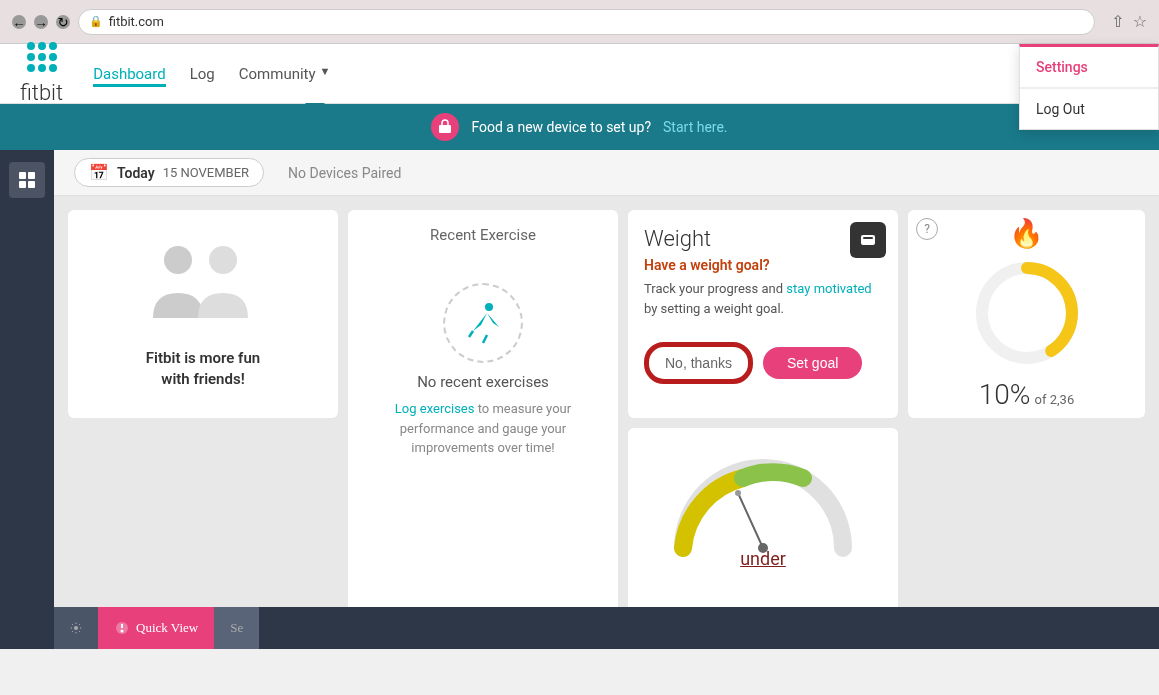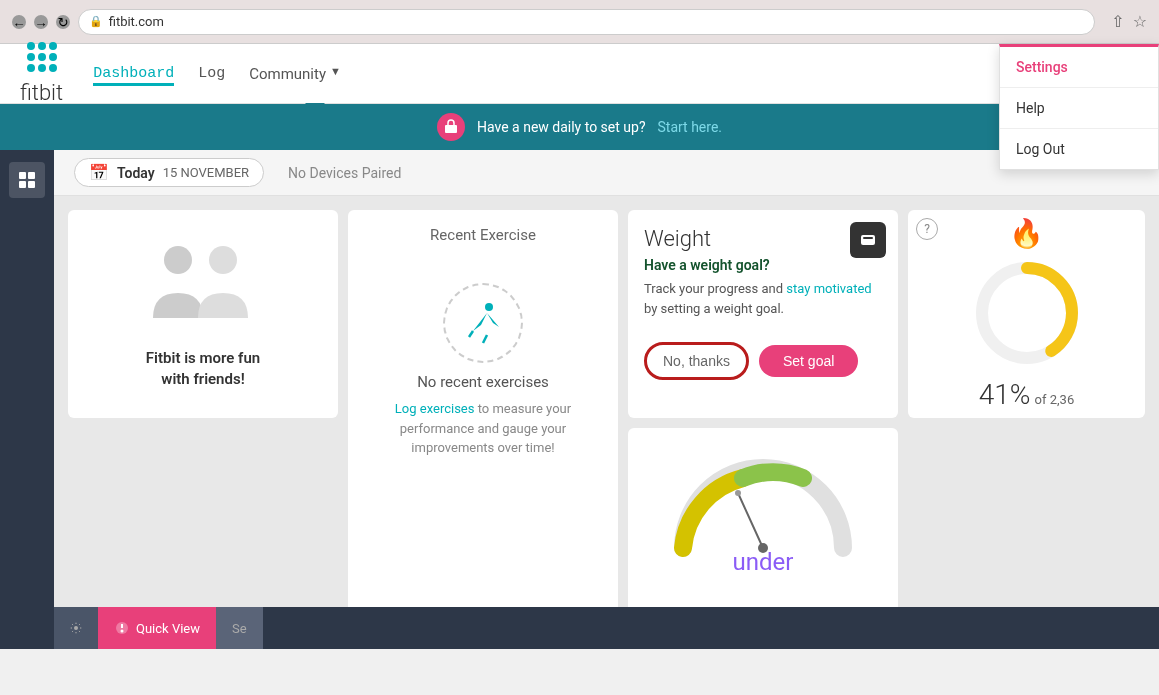--- a/index.html
+++ b/index.html
@@ -73,21 +73,20 @@
       align-items: center;
       gap: 24px;
       flex: 1;
     }
     .nav-link {
       font-size: 15px;
       color: #555;
       text-decoration: none;
       cursor: pointer;
       padding: 4px 0;
-      font-family: Liberation Mono, monospace;
     }
     .nav-link.active {
       color: #00b0b9;
       border-bottom: 3px solid #00b0b9;
       padding-bottom: 1px;
     }
     .nav-link-community {
       display: flex;
       gap: 4px;
       font-size: 15px;
@@ -256,27 +255,27 @@
     .weight-device-btn {
       position: absolute;
       top: 12px; right: 12px;
       width: 36px; height: 36px;
       background: #333;
       border-radius: 6px;
       display: flex; align-items: center; justify-content: center;
       cursor: pointer;
       color: white; font-size: 14px;
     }
-    .weight-goal-title { font-weight: 600; color: #14532d; font-size: 14px; margin-bottom: 6px; }
+    .weight-goal-title { font-weight: 600; color: #c2410c; font-size: 14px; margin-bottom: 6px; }
     .weight-goal-text { font-size: 13px; color: #555; line-height: 1.5; margin-bottom: 24px; }
     .weight-goal-text span { color: #00b0b9; }
     .weight-actions { display: flex; gap: 10px; align-items: center; }
     .btn-no-thanks {
       padding: 8px 16px;
-      border: 3px solid #b91c1c;
+      border: 5px solid #b91c1c;
       border-radius: 20px;
       background: white;
       color: #666;
       font-size: 14px;
       cursor: pointer;
     }
     .btn-set-goal {
       padding: 8px 24px;
       border: none;
       border-radius: 20px;
@@ -308,51 +307,52 @@
     .food-desc span { color: #00b0b9; }
 
     
     .gauge-card {
       display: flex;
       flex-direction: column;
       align-items: center;
       justify-content: flex-start;
       padding-top: 20px;
     }
-    .gauge-label { font-size: 24px; color: #8b5cf6; margin-top: -10px; }
+    .gauge-label { font-size: 18px; color: #7f1d1d; margin-top: -10px; text-decoration: underline; }
 
     
     .bottom-bar {
       position: absolute;
       bottom: 0; left: 54px; right: 0;
       height: 42px;
       background: #2d3748;
       display: flex;
       align-items: center;
       gap: 0;
     }
     .bottom-btn {
       height: 100%;
       padding: 0 16px;
       display: flex; align-items: center; justify-content: center;
       cursor: pointer;
       color: white;
       font-size: 13px;
       gap: 6px;
+      font-family: Liberation Serif, serif;
     }
     .bottom-btn.gear { background: #4a5568; width: 44px; }
     .bottom-btn.quick { background: #e8407a; }
     .bottom-btn.se { background: #5a6478; }
 
     
     .dropdown-menu {
       position: absolute;
       top: 44px; 
       right: 0;
-      width: 160px;
+      width: 140px;
       background: white;
       border: 1px solid #e0e0e0;
       border-top: 3px solid #e8407a;
       box-shadow: 0 4px 12px rgba(0,0,0,0.15);
       z-index: 100;
     }
     .dropdown-item {
       padding: 12px 16px;
       font-size: 14px;
       color: #333;
@@ -428,28 +428,27 @@
   <div class="nav-pointer"></div>
 </div>
 
 <div class="banner">
   <div class="banner-icon">
     <svg width="16" height="16" viewBox="0 0 16 16" fill="white">
       <rect x="2" y="6" width="12" height="8" rx="1" fill="white"></rect>
       <path d="M5 6V4a3 3 0 016 0v2" stroke="white" stroke-width="1.5" fill="none"></path>
     </svg>
   </div>
-  <span>Have a new daily to set up?</span>
+  <span>Food a new device to set up?</span>
   <a class="banner-link">Start here.</a>
 </div>
 
 <div class="dropdown-menu">
   <a class="dropdown-item active">Settings</a>
   <div class="dropdown-divider"></div>
-  <a class="dropdown-item">Help</a>
   <div class="dropdown-divider"></div>
   <a class="dropdown-item">Log Out</a>
 </div>
 
 <div class="main-layout">
 
   <div class="sidebar">
     <div class="sidebar-btn">
       <svg width="18" height="18" viewBox="0 0 18 18" fill="white">
         <rect x="1" y="1" width="7" height="7" rx="1"></rect>
@@ -530,21 +529,21 @@
         <svg width="110" height="110" viewBox="0 0 110 110" class="ring-svg">
 
           <circle cx="55" cy="55" r="45" fill="none" stroke="#f0f0f0" stroke-width="12"></circle>
 
           <circle cx="55" cy="55" r="45" fill="none" stroke="#f5c518" stroke-width="12" stroke-dasharray="282.6" stroke-dashoffset="167" stroke-linecap="round"></circle>
 
           <circle cx="55" cy="55" r="5" fill="#f5c518" transform="rotate(148 55 55) translate(0 -45)"></circle>
         </svg>
       </div>
       <div style="display:flex;align-items:baseline;gap:4px;margin-top:4px;">
-        <span style="font-size:28px;font-weight:300;color:#333;">41%</span>
+        <span style="font-size:28px;font-weight:300;color:#333;">10%</span>
         <span style="font-size:13px;color:#666;margin-top:20px;">of 2,36</span>
       </div>
     </div>
 
 
     <div class="card gauge-card" style="grid-column:3; grid-row:2;">
       <svg width="200" height="110" viewBox="0 0 200 110">
 
         <path d="M20 100 A80 80 0 0 1 180 100" fill="none" stroke="#e0e0e0" stroke-width="18" stroke-linecap="round"></path>
 

